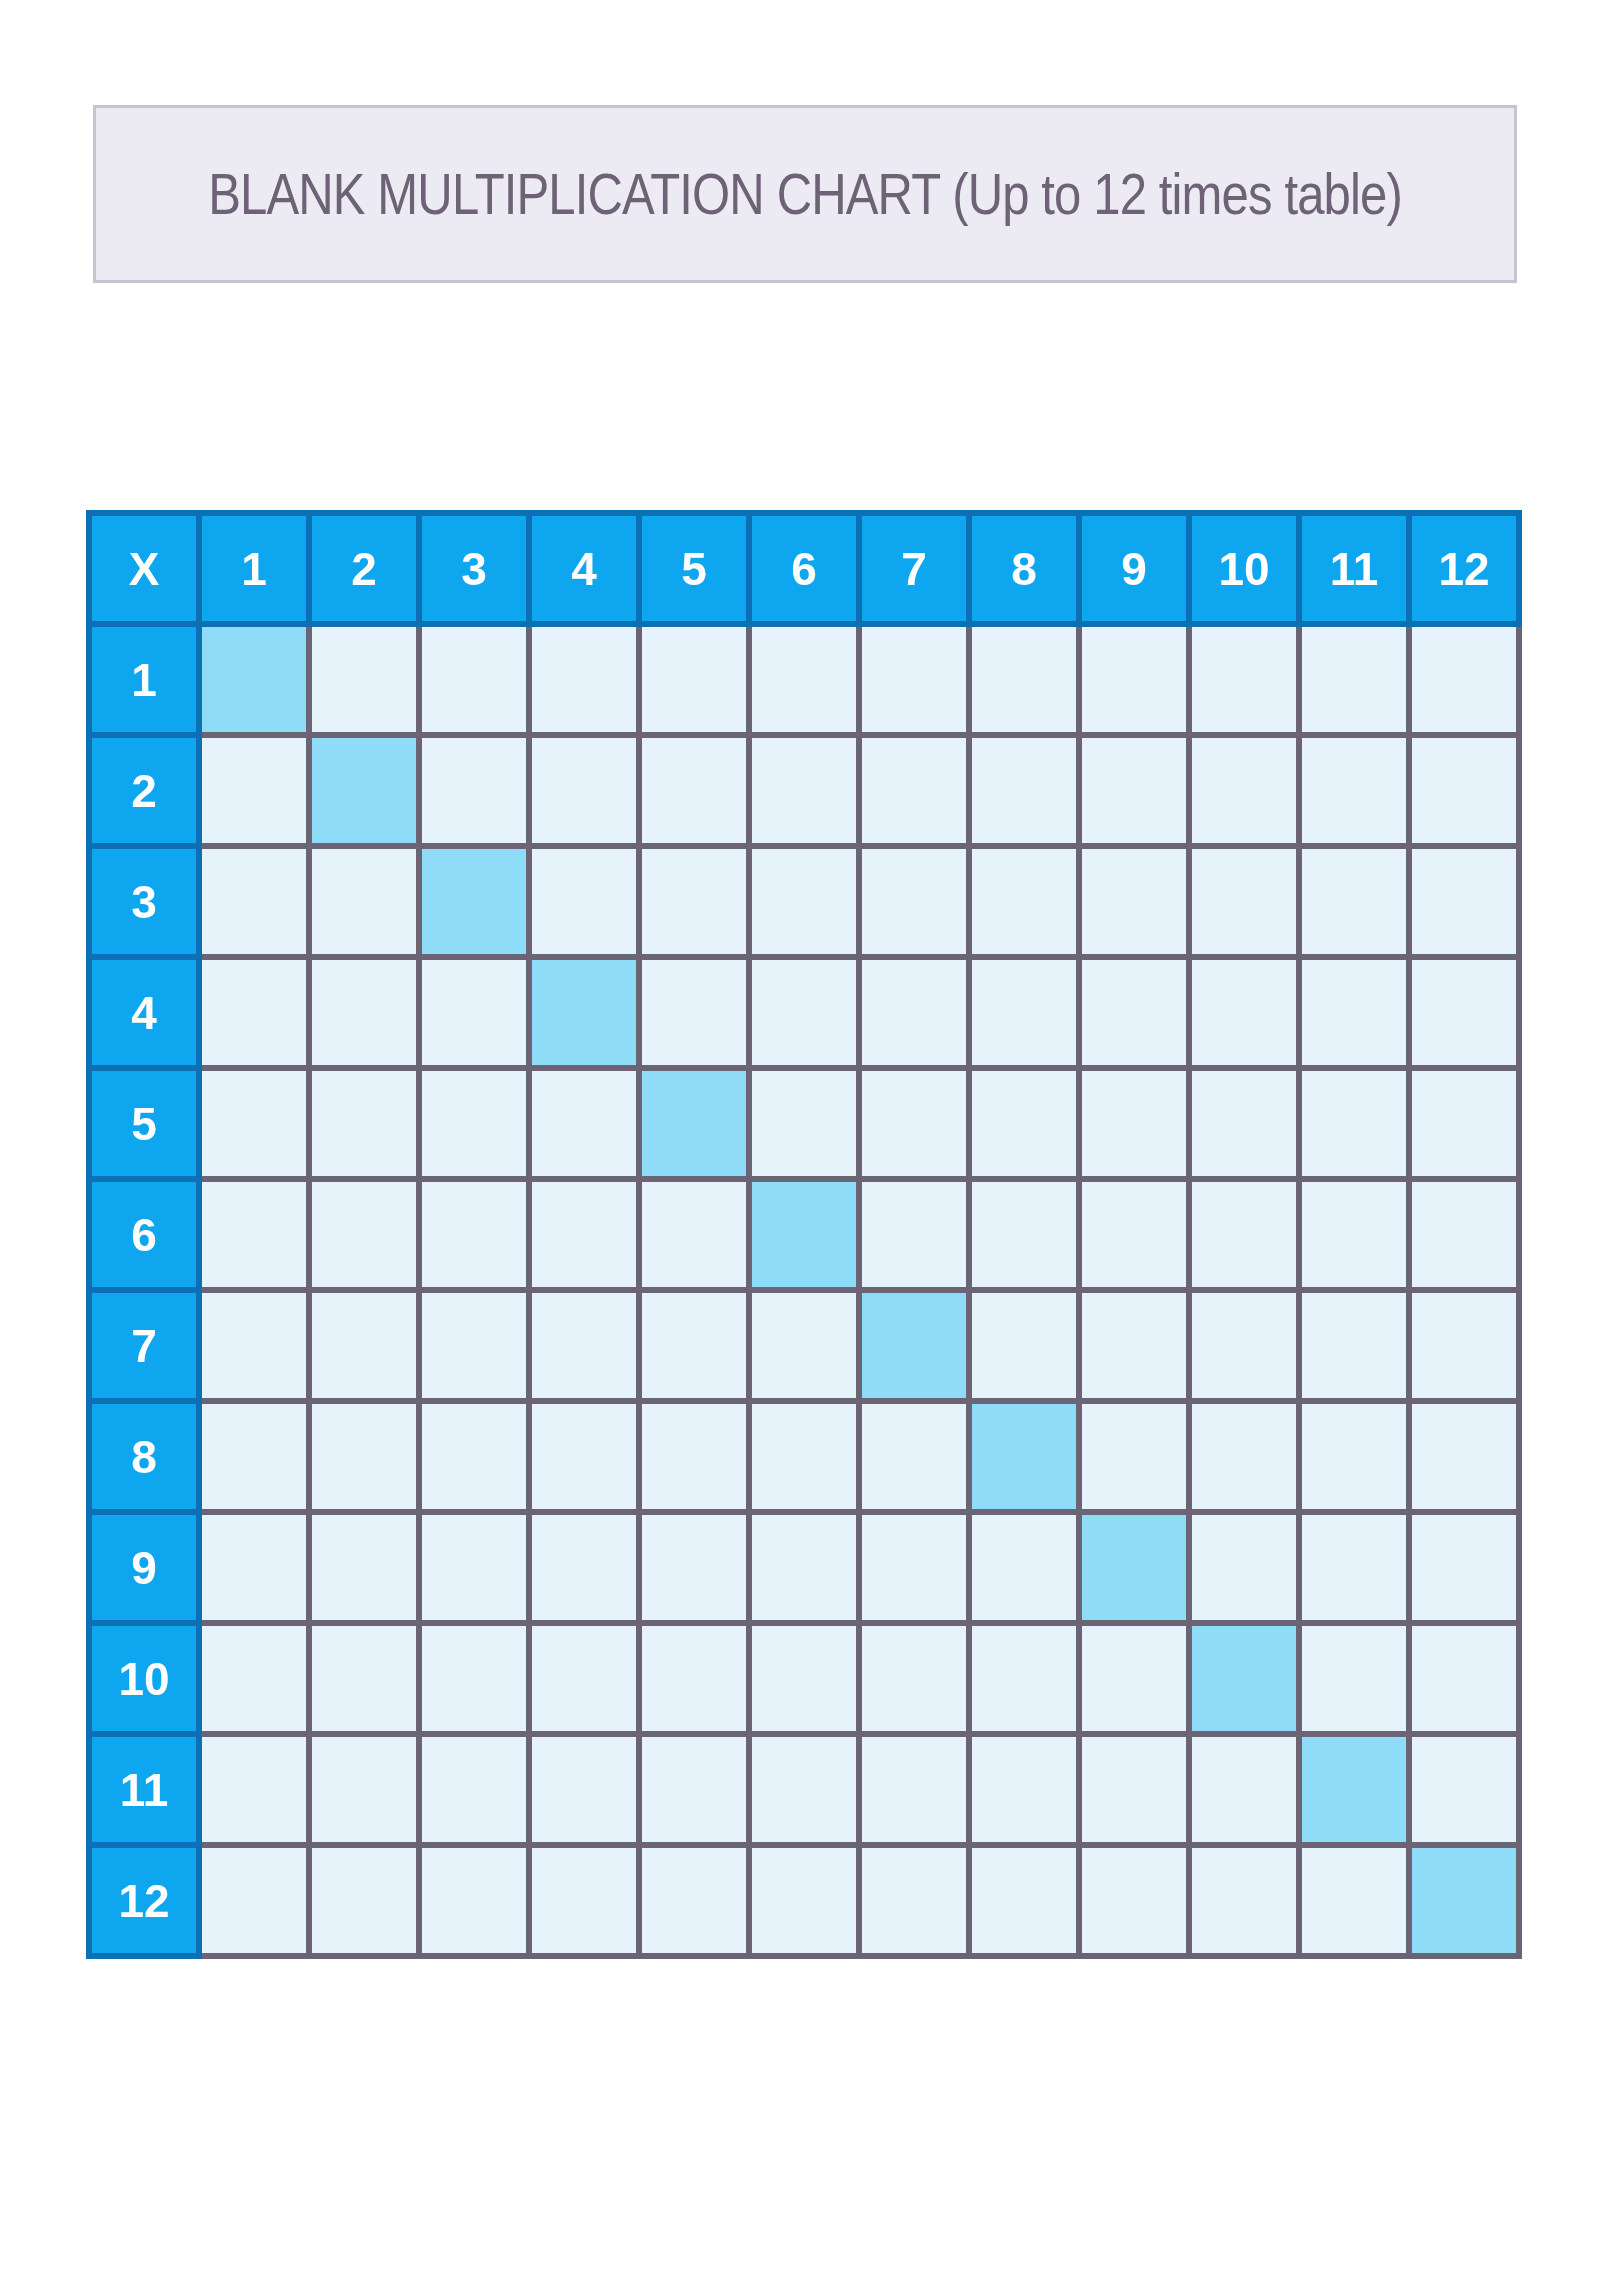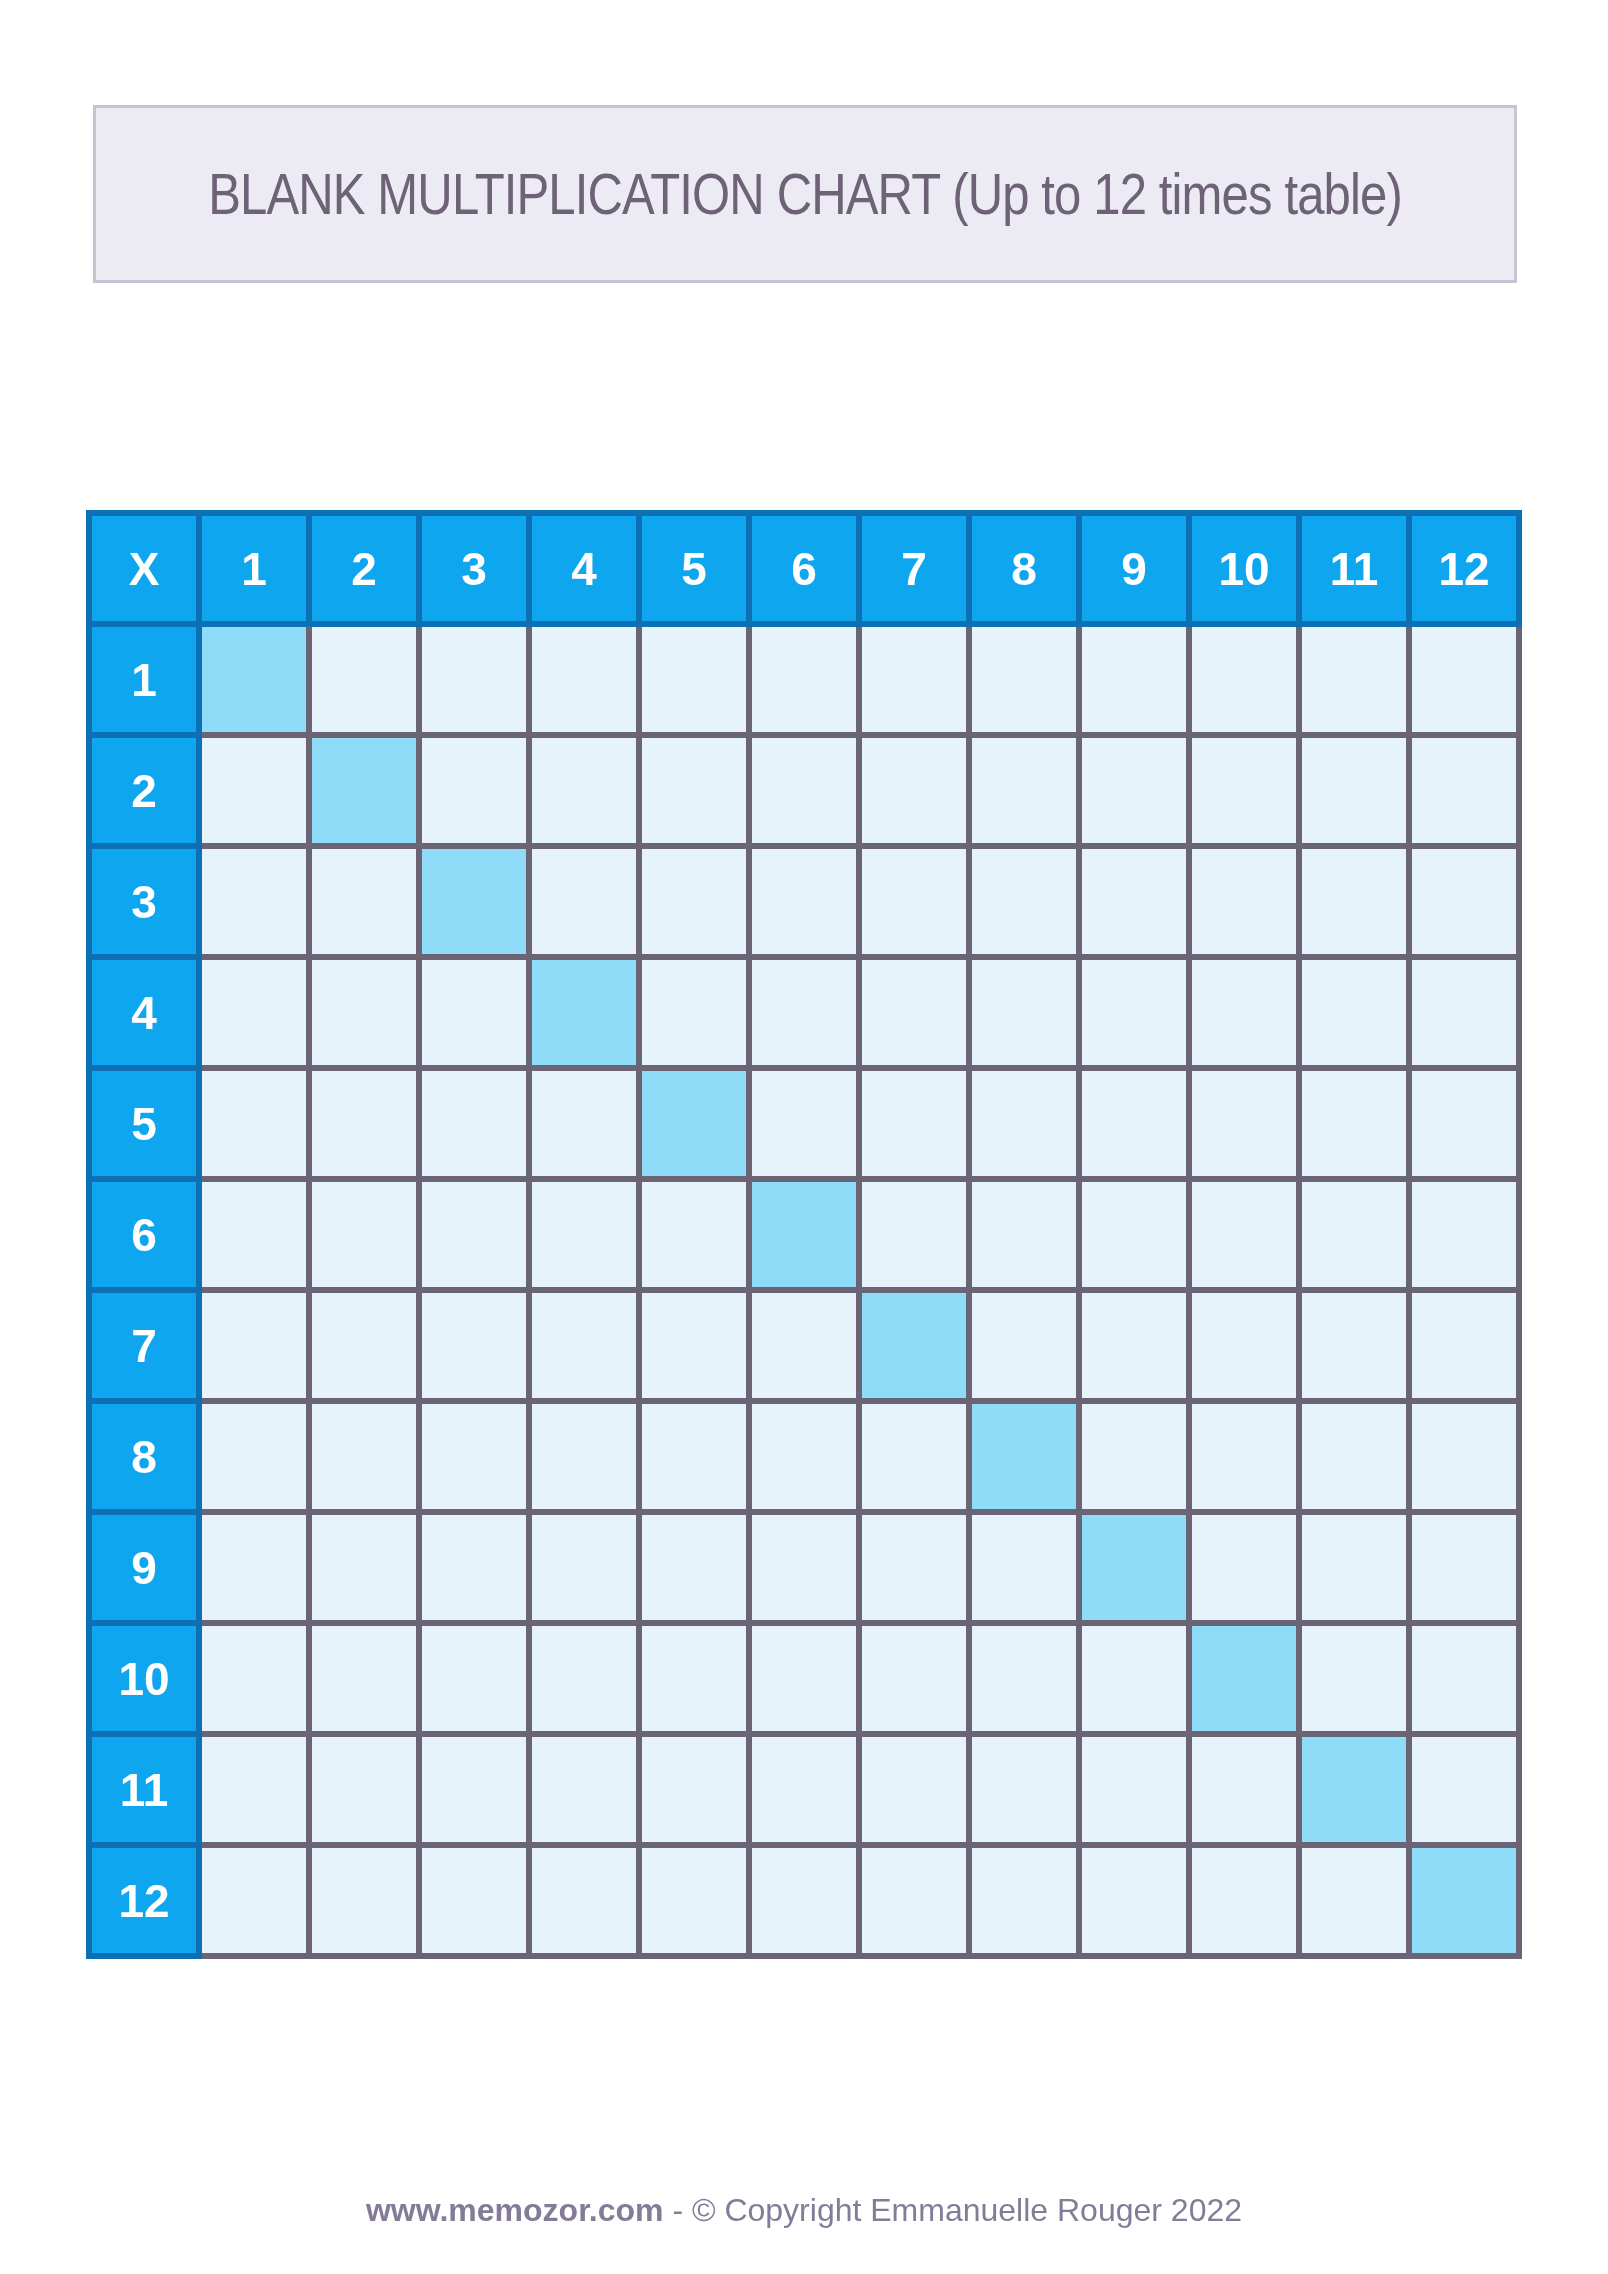--- a/index.html
+++ b/index.html
@@ -298,15 +298,14 @@
           <td class="cell"></td>
           <td class="cell"></td>
           <td class="cell"></td>
           <td class="cell"></td>
           <td class="cell"></td>
           <td class="cell hl"></td>
         </tr>
       </tbody>
   </table>
 
-  <div class="footer"><span class="site">www.memozor.com</span><span> - © Copyright Emmanuelle Rouger 2022</span></div>
 
 </div>
 
 </body></html>

